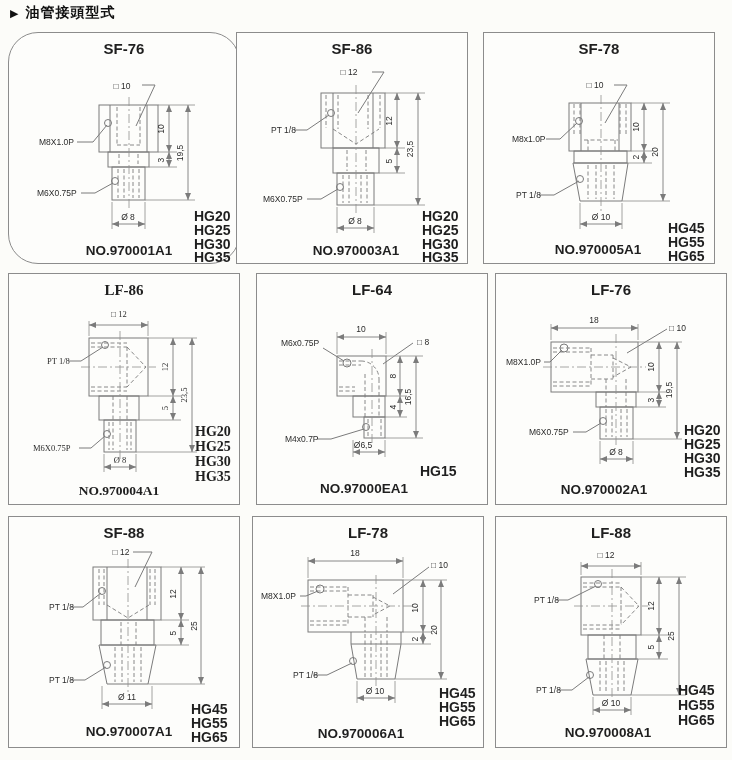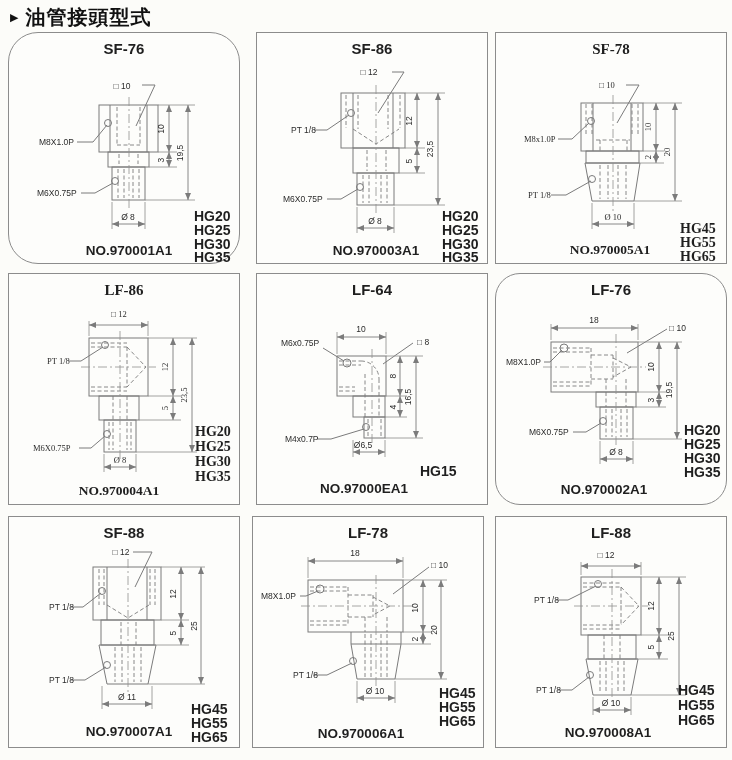--- a/index.html
+++ b/index.html
@@ -4,27 +4,27 @@
 <style>
   html,body{margin:0;padding:0;}
   body{
     width:732px;height:760px;position:relative;
     background:#fcfcf9;
     font-family:"Liberation Sans", sans-serif;
     -webkit-font-smoothing:antialiased;
   }
   .header{position:absolute;left:10px;top:4px;display:flex;align-items:center;gap:7px;}
   .header .bullet{font-size:11px;color:#111;line-height:1;}
-  .header h1{font-size:20px;font-weight:bold;color:#111;margin:0;letter-spacing:1px;}
+  .header h1{font-size:14px;font-weight:bold;color:#111;margin:0;letter-spacing:1px;}
   .cell{
     position:absolute;width:232px;height:232px;box-sizing:border-box;
     border:1px solid #8c8c8c;background:#fdfdfb;
   }
-  .c1{left:8px;top:32px;border-radius:30px;}  .c2{left:256px;top:32px;}  .c3{left:495px;top:32px;font-family:Liberation Serif, serif;}
-  .c4{left:8px;top:273px;font-family:Liberation Serif, serif;} .c5{left:256px;top:273px;} .c6{left:495px;top:273px;border-radius:25px;}
+  .c1{left:8px;top:32px;border-radius:30px;}  .c2{left:236px;top:32px;}  .c3{left:483px;top:32px;}
+  .c4{left:8px;top:273px;font-family:Liberation Serif, serif;} .c5{left:256px;top:273px;} .c6{left:495px;top:273px;}
   .c7{left:8px;top:516px;text-align:right;} .c8{left:252px;top:516px;} .c9{left:495px;top:516px;text-align:right;}
   svg.draw{display:block;}
   .ln{stroke:#7b7b7b;fill:none;stroke-width:1;}
   .thin{stroke:#8a8a8a;fill:none;stroke-width:0.8;}
   .dsh{stroke:#7b7b7b;fill:none;stroke-width:0.9;stroke-dasharray:4 2.5;}
   .cl{stroke:#909090;fill:none;stroke-width:0.8;stroke-dasharray:9 3 2 3;}
   .dim{stroke:#7b7b7b;fill:none;stroke-width:0.9;marker-start:url(#aS);marker-end:url(#aE);}
   text{fill:#1f1f1f;}
   .t-title{font-size:15px;font-weight:bold;text-anchor:middle;}
   .t-part{font-size:13.5px;font-weight:bold;text-anchor:middle;}

